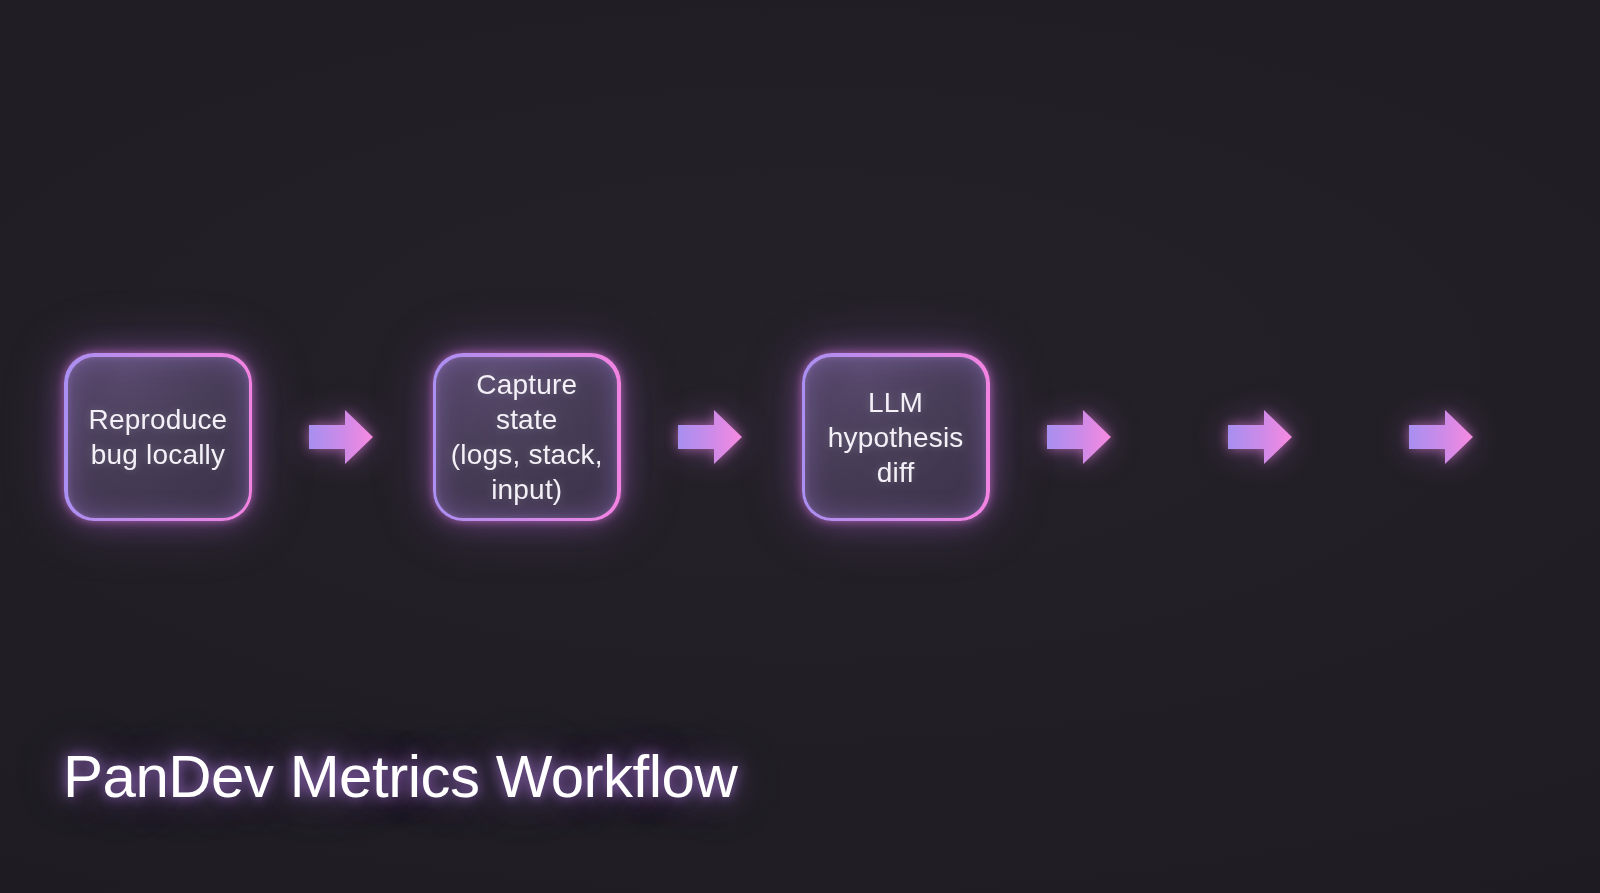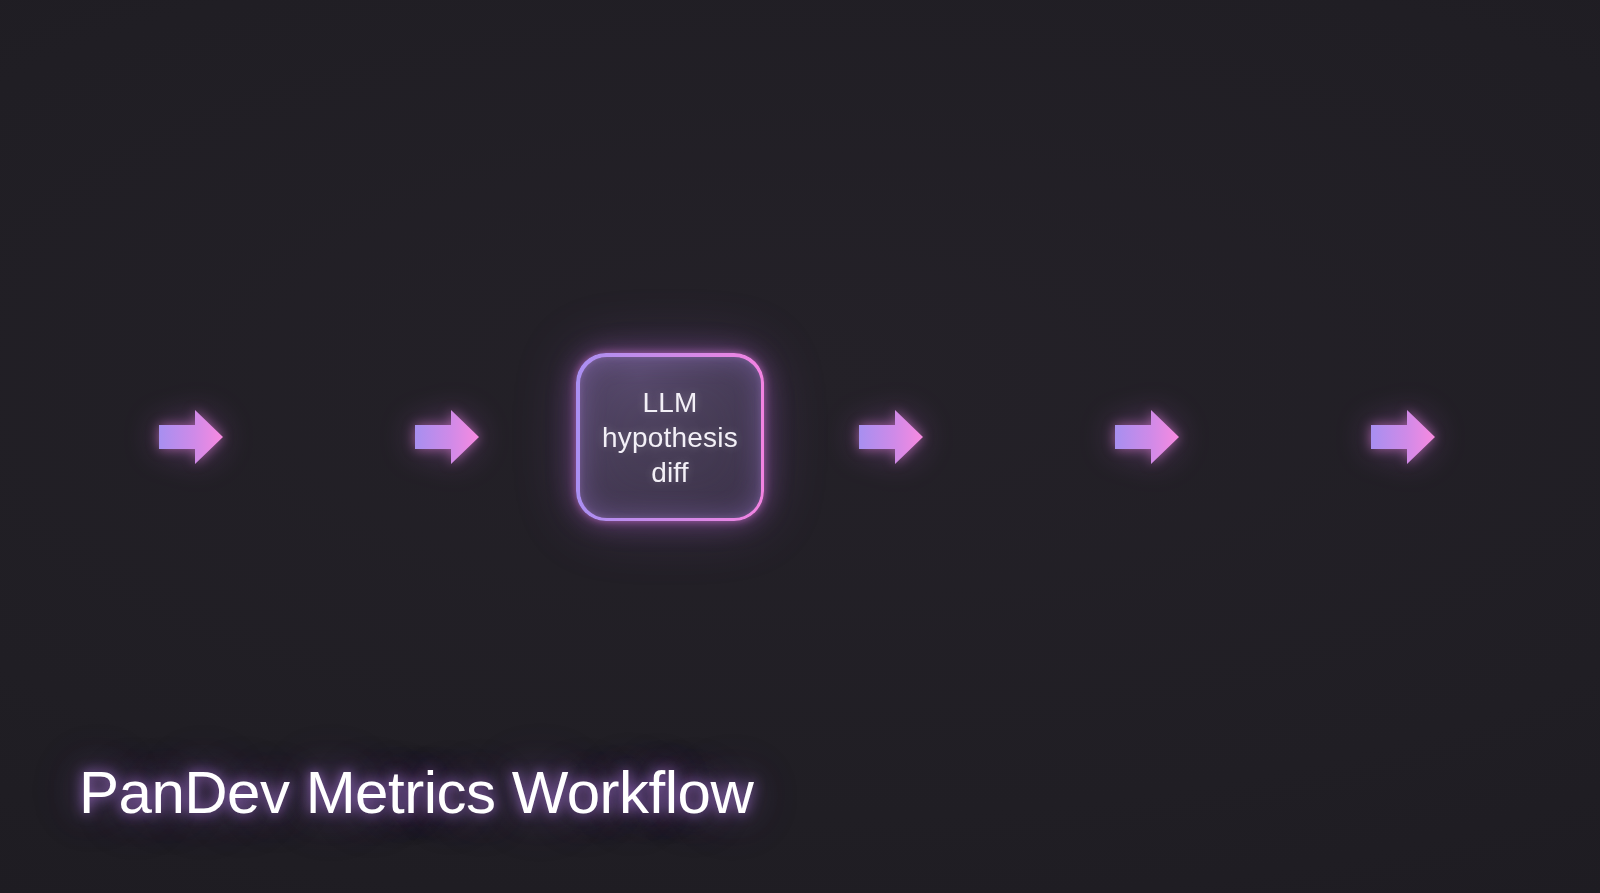--- a/index.html
+++ b/index.html
@@ -54,50 +54,64 @@
   }
   .arrow{
     flex:1 1 auto;height:100%;
     display:flex;align-items:center;justify-content:center;
   }
   .arrow svg{
     width:66px;height:60px;display:block;
     filter:drop-shadow(0 0 6px rgba(240,135,230,0.55)) drop-shadow(0 0 16px rgba(200,110,235,0.32));
   }
   .title{
-    position:absolute;left:63px;top:744px;margin:16px;
+    position:absolute;left:63px;top:744px;margin:0;
     font-size:60px;font-weight:500;letter-spacing:-0.5px;line-height:1.1;
     color:#ffffff;
     text-shadow:
       0 0 13px rgba(185,130,235,0.85),
       0 0 34px rgba(165,110,225,0.45),
       0 0 60px rgba(150,95,215,0.25);
   }
 </style>
 </head>
 <body>
 
 <div class="canvas">
 
   <div class="flow-row">
 
+    <div class="step">
+      <div class="step-inner">
+        <span class="step-label">Reproduce
+bug locally</span>
+      </div>
+    </div>
 
     <div class="arrow">
       <svg viewBox="0 0 66 60" aria-hidden="true">
         <defs>
           <linearGradient id="ag1" x1="0" y1="0" x2="1" y2="0">
             <stop offset="0" stop-color="#a78ff0"></stop>
             <stop offset="0.55" stop-color="#cf8ae8"></stop>
             <stop offset="1" stop-color="#f88ae0"></stop>
           </linearGradient>
         </defs>
         <path d="M0 18 H36 V3 L64 30 L36 57 V42 H0 Z" fill="url(#ag1)"></path>
       </svg>
     </div>
 
+    <div class="step">
+      <div class="step-inner">
+        <span class="step-label">Capture
+state
+(logs, stack,
+input)</span>
+      </div>
+    </div>
 
     <div class="arrow">
       <svg viewBox="0 0 66 60" aria-hidden="true">
         <defs>
           <linearGradient id="ag2" x1="0" y1="0" x2="1" y2="0">
             <stop offset="0" stop-color="#a78ff0"></stop>
             <stop offset="0.55" stop-color="#cf8ae8"></stop>
             <stop offset="1" stop-color="#f88ae0"></stop>
           </linearGradient>
         </defs>

